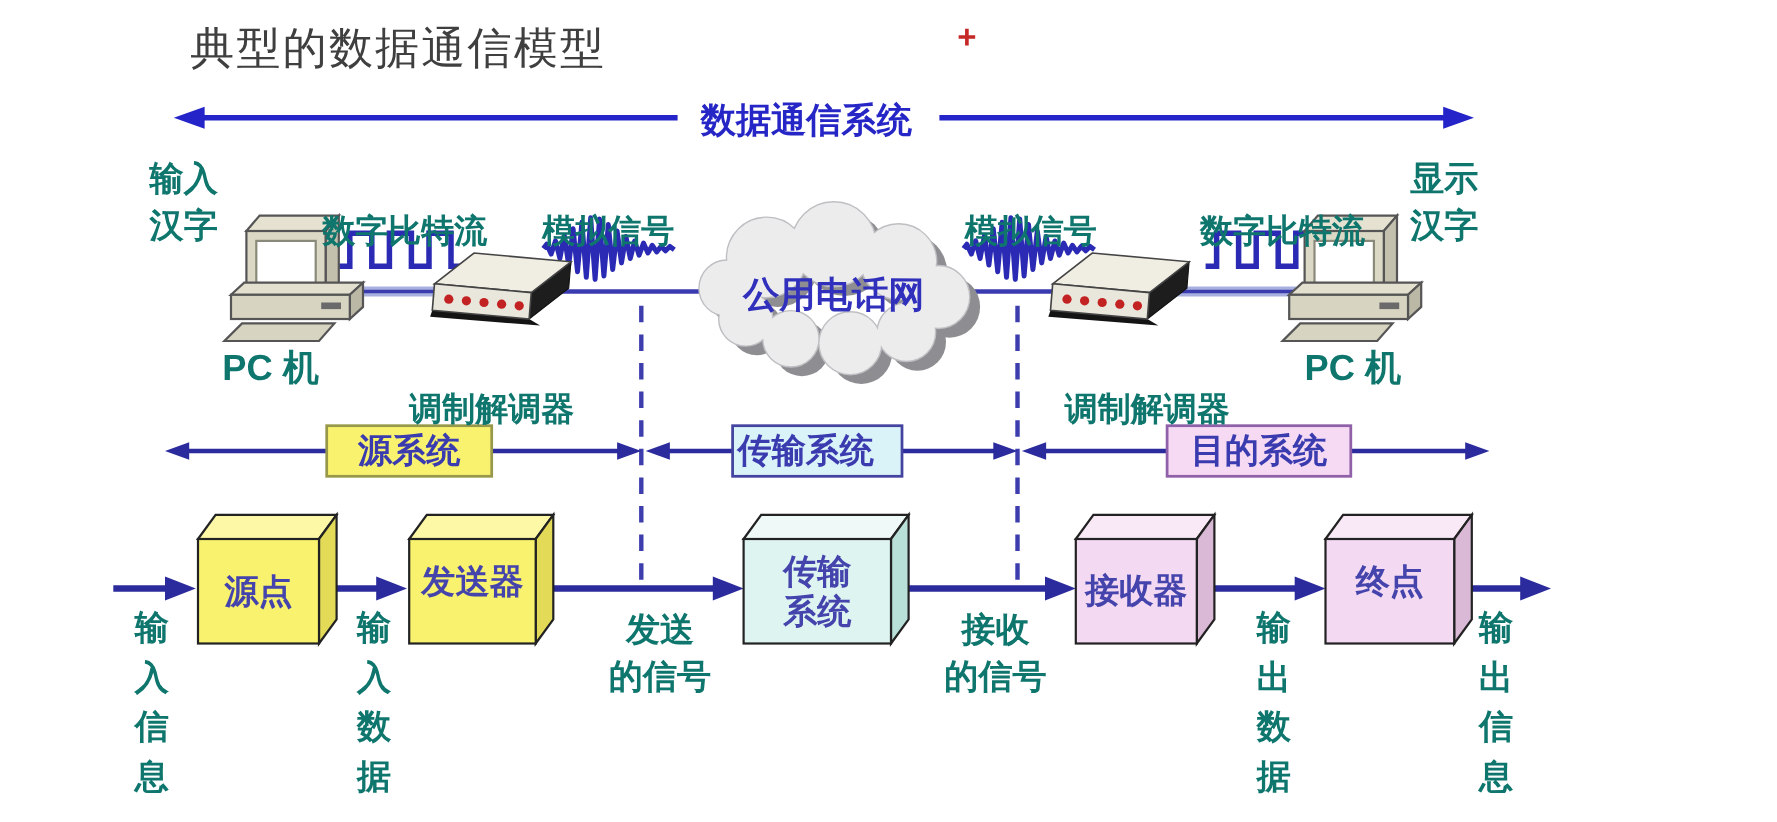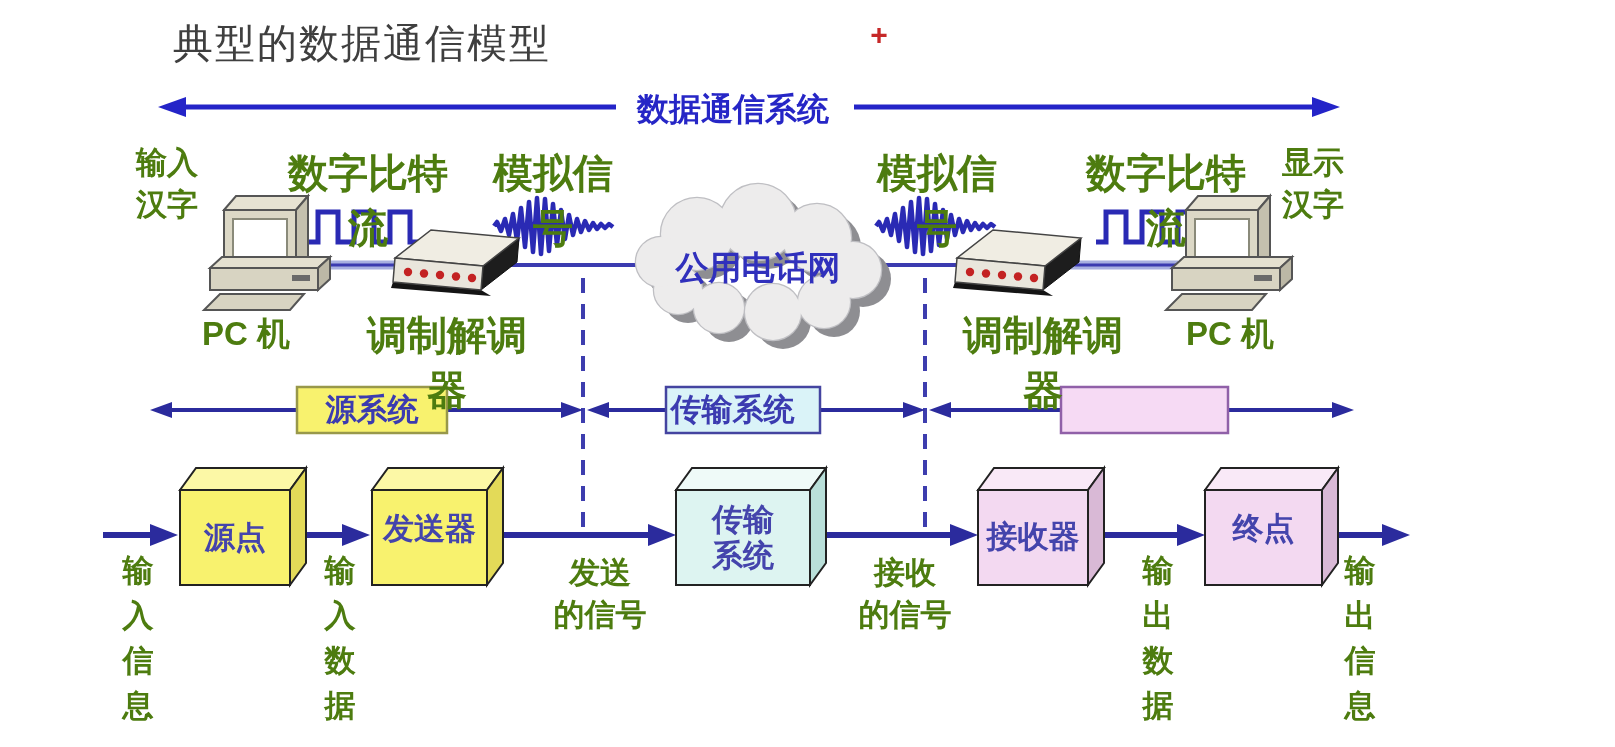--- a/index.html
+++ b/index.html
@@ -1,24 +1,24 @@
 <!DOCTYPE html>
 <html><head>
 <meta charset="utf-8">
 <style>
   html,body{margin:0;padding:0;background:#ffffff;}
   .stage{position:relative;width:1615px;height:747px;background:#ffffff;overflow:hidden;
          font-family:"Liberation Sans","DejaVu Sans",sans-serif;}
   .stage svg{position:absolute;left:0;top:0;}
-  .lbl{position:absolute;color:#4d7c0f;font-weight:bold;white-space:pre-line;}
+  .lbl{position:absolute;color:#0f766e;font-weight:bold;white-space:pre-line;}
   .title{color:#3f3f3f;font-weight:500;font-size:40px;letter-spacing:2px;}
   .plus{color:#c62828;font-size:30px;font-weight:bold;}
   .top-band-label{color:#2626c6;font-size:32px;text-align:center;}
   .dev-label{font-size:31px;line-height:42px;}
-  .sig-label{font-size:40px;text-align:center;}
+  .sig-label{font-size:30px;text-align:center;margin-top:44px;}
   .pc-label{font-size:33px;text-align:right;}
   .cloud-label{color:#3030bc;font-size:33px;text-align:center;}
   .band-label{font-size:31px;display:flex;align-items:center;justify-content:center;color:#3b3bb0;}
   .flow-box-label{font-size:31px;display:flex;align-items:center;justify-content:center;
                   text-align:center;line-height:1.15;color:#4444ac;}
   .vert-label{font-size:31px;line-height:45px;text-align:center;width:40px;}
   .two-line-label{font-size:31px;line-height:42px;text-align:center;}
   .watermark{position:absolute;color:#dadada;font-size:23px;font-weight:normal;
              font-family:"Liberation Sans",sans-serif;}
 </style>
@@ -206,20 +206,21 @@
 
   <div class="lbl sig-label" style="left:862px;top:146px;width:150px;">模拟信号</div>
   <div class="lbl sig-label" style="left:1086px;top:146px;width:160px;">数字比特流</div>
   <div class="lbl dev-label" style="left:1282px;top:142px;">显示
 汉字</div>
   <div class="lbl sig-label" style="left:948px;top:308px;width:190px;">调制解调器</div>
   <div class="lbl pc-label" style="left:1186px;top:312px;">PC 机</div>
 
   <div class="lbl band-label" style="left:297px;top:387px;width:150px;height:46px;">源系统</div>
   <div class="lbl band-label" style="left:666px;top:387px;width:133px;height:46px;">传输系统</div>
+  <div class="lbl band-label" style="left:1061px;top:387px;width:167px;height:46px;">目的系统</div>
 
   <div class="lbl flow-box-label" style="left:180px;top:490px;width:110px;height:95px;">源点</div>
   <div class="lbl flow-box-label" style="left:372px;top:490px;width:115px;height:77px;">发送器</div>
   <div class="lbl flow-box-label" style="left:676px;top:490px;width:134px;height:95px;">传输
 系统</div>
   <div class="lbl flow-box-label" style="left:978px;top:490px;width:110px;height:94px;">接收器</div>
   <div class="lbl flow-box-label" style="left:1205px;top:490px;width:117px;height:77px;">终点</div>
 
   <div class="lbl vert-label" style="left:118px;top:548px;">输
 入

